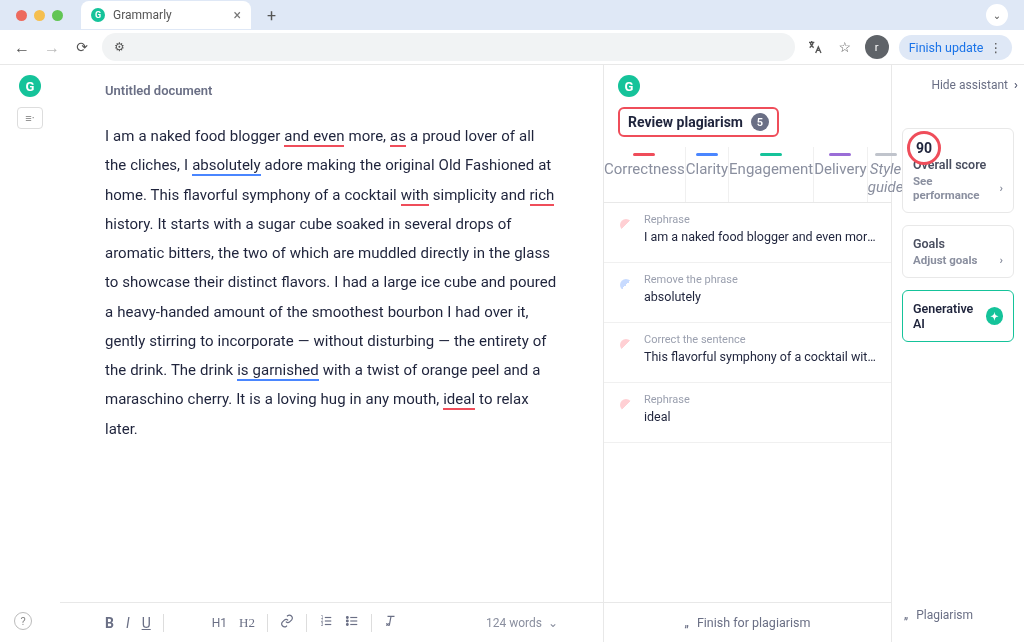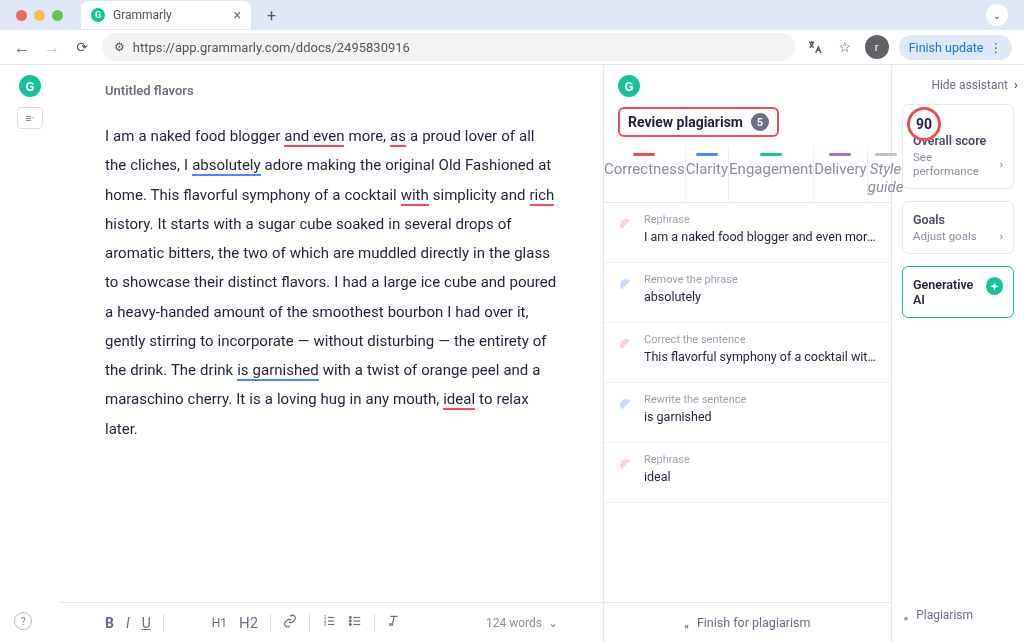--- a/index.html
+++ b/index.html
@@ -38,21 +38,21 @@
 .editor-col { width: 543px; display: flex; flex-direction: column; }
 .doc-title { color: #6a6f85; font-size: 13px; font-weight: 600; padding: 18px 0 24px 45px; }
 .doc-body { padding: 0 45px; font-size: 15px; line-height: 1.95; color: #1f243c; flex: 1; word-spacing: 0.3px; }
 .u-red { border-bottom: 2px solid #ef4d5a; padding-bottom: 0px; }
 .u-blue { border-bottom: 2px solid #4a86ff; padding-bottom: 0px; }
 
 .format-bar { height: 40px; border-top: 1px solid #e8e8e8; display: flex; align-items: center; padding: 0 45px; gap: 12px; color: #6a6f85; font-size: 13px; }
 .fmt { cursor: pointer; font-size: 14px; }
 .fmt.bold { font-weight: bold; } .fmt.italic { font-style: italic; } .fmt.under { text-decoration: underline; }
 .sep { width: 1px; height: 18px; background: #ddd; }
-.h1s { font-size: 12px; padding-left: 36px; } .h2s { font-size: 15px; }
+.h1s { font-size: 12px; padding-left: 36px; } .h2s { font-size: 13px; font-family: Liberation Serif, serif; }
 .wc { margin-left: auto; color: #8a8f9f; font-size: 12px; display: flex; align-items: center; gap: 6px; }
 .help { position: absolute; left: 14px; bottom: 12px; width: 18px; height: 18px; border: 1px solid #bbb; border-radius: 50%; display: flex; align-items: center; justify-content: center; font-size: 11px; color: #888; }
 
 .sugg-col { width: 289px; border-left: 1px solid #e8e8e8; border-right: 1px solid #e8e8e8; display: flex; flex-direction: column; background: #fff; position: relative; }
 .sugg-head { padding: 10px 14px 10px 14px; }
 .sugg-head .g-logo { margin-bottom: 6px; }
 .review-box { border: 2.5px solid #ef4d5a; border-radius: 6px; padding: 4px 8px; display: inline-flex; align-items: center; gap: 8px; margin-top: 4px; }
 .review-title { font-weight: 700; font-size: 14px; }
 .pill-count { background: #6a6f85; color: #fff; border-radius: 9px; min-width: 18px; height: 18px; display: flex; align-items: center; justify-content: center; font-size: 11px; font-weight: 600; }
 
@@ -69,26 +69,26 @@
 .sugg-dot { position: absolute; left: 16px; top: 16px; width: 12px; height: 12px; border-radius: 50%; }
 .sugg-dot.red { background: linear-gradient(135deg, #ffd0d4 50%, #fff 50%); border: 0; }
 .sugg-dot.blue { background: linear-gradient(135deg, #c8dbff 50%, #fff 50%); }
 
 .sugg-foot { border-top: 1px solid #e8e8e8; height: 40px; display: flex; align-items: center; justify-content: center; gap: 8px; font-size: 12.5px; color: #6a6f85; cursor: pointer; }
 
 .side-col { width: 132px; display: flex; flex-direction: column; padding: 12px 10px; gap: 12px; font-size: 12px; }
 .hide-row { display: flex; align-items: center; justify-content: flex-end; gap: 6px; color: #6a6f85; cursor: pointer; font-size: 12px; }
 .hide-row .chev { font-size: 13px; letter-spacing: -4px; }
 .card { border: 1px solid #e8e8e8; border-radius: 6px; padding: 10px 10px; cursor: pointer; }
-.score-card { position: relative; }
+.score-card { position: relative; margin-top: 24px; }
 .score-ring { position: absolute; left: 4px; top: 2px; width: 34px; height: 34px; border: 3px solid #ef4d5a; border-radius: 50%; display: flex; align-items: center; justify-content: center; font-weight: 700; font-size: 14px; background: #fff; }
 .card-title { font-weight: 600; font-size: 12.5px; margin-top: 18px; color: #4a4f60; }
-.card-sub { color: #8a8f9f; font-size: 11.5px; display: flex; align-items: center; justify-content: space-between; margin-top: 2px; }
+.card-sub { color: #8a8f9f; font-size: 11.5px; display: flex; align-items: center; justify-content: space-between; margin-top: 2px; font-weight: bold; }
 .goals-card .card-title { margin-top: 0; }
-.gen-card { border: 1.5px solid #15c39a; display: flex; align-items: flex-start; justify-content: space-between; font-weight: 600; font-size: 12.5px; color: #1f243c; }
+.gen-card { border: 1.5px solid #15c39a; display: flex; align-items: center; justify-content: space-between; font-weight: 600; font-size: 12.5px; color: #1f243c; }
 .gen-badge { width: 18px; height: 18px; border-radius: 50%; background: #15c39a; display: flex; align-items: center; justify-content: center; color: #fff; font-size: 10px; }
 .plag-foot { margin-top: auto; display: flex; align-items: center; gap: 8px; color: #6a6f85; padding: 8px 2px; cursor: pointer; }
 </style>
 </head>
 <body>
 
 <div class="chrome">
   <div class="tabs-row">
     <div class="traffic">
       <div class="dot r"></div>
@@ -102,21 +102,20 @@
     </div>
     <div class="plus">+</div>
     <div class="chevron-down-pill">⌄</div>
   </div>
   <div class="addr-row">
     <div class="nav-btn">←</div>
     <div class="nav-btn dis">→</div>
     <div class="nav-btn reload">⟳</div>
     <div class="addr-bar">
       <span class="addr-icon">⚙</span>
-      <span>https://app.grammarly.com/ddocs/2495830916</span>
     </div>
     <div class="addr-right">
       <div class="icbtn">
         <svg width="16" height="16" viewBox="0 0 24 24" fill="none" stroke="#555" stroke-width="2">
             <path d="M3 5h8M7 3v2M5 5c0 3 2 6 5 8M9 5c0 3-2 6-5 8M13 21l4-9 4 9M14.5 17h5"></path>
           </svg>
       </div>
       <div class="icbtn">☆</div>
       <div class="avatar">
           <span>r</span>
@@ -130,21 +129,21 @@
 </div>
 
 <div class="app">
   <div class="gutter">
     <div class="g-logo">G</div>
     <div class="gutter-menu">≡·</div>
     <div class="help">?</div>
   </div>
 
   <div class="editor-col">
-    <div class="doc-title">Untitled flavors</div>
+    <div class="doc-title">Untitled document</div>
     <div class="doc-body">
       <span>I am a naked food blogger </span><span class="u-red">and even</span><span> more, </span><span class="u-red">as</span><span> a proud lover of all the cliches, I </span><span class="u-blue">absolutely</span><span> adore making the original Old Fashioned at home. This flavorful symphony of a cocktail </span><span class="u-red">with</span><span> simplicity and </span><span class="u-red">rich</span><span> history. It starts with a sugar cube soaked in several drops of aromatic bitters, the two of which are muddled directly in the glass to showcase their distinct flavors. I had a large ice cube and poured a heavy-handed amount of the smoothest bourbon I had over it, gently stirring to incorporate — without disturbing — the entirety of the drink. The drink </span><span class="u-blue">is garnished</span><span> with a twist of orange peel and a maraschino cherry. It is a loving hug in any mouth, </span><span class="u-red">ideal</span><span> to relax later.</span>
     </div>
     <div class="format-bar">
       <span class="fmt bold">B</span>
       <span class="fmt italic">I</span>
       <span class="fmt under">U</span>
       <span class="sep"></span>
       <span class="fmt h1s">H1</span>
       <span class="fmt h2s">H2</span>
@@ -213,25 +212,20 @@
           <div class="sugg-dot blue"></div>
           <div class="sugg-type">Remove the phrase</div>
           <div class="sugg-text">absolutely</div>
         </div>
         <div class="sugg-item">
           <div class="sugg-dot red"></div>
           <div class="sugg-type">Correct the sentence</div>
           <div class="sugg-text">This flavorful symphony of a cocktail with simplicit…</div>
         </div>
         <div class="sugg-item">
-          <div class="sugg-dot blue"></div>
-          <div class="sugg-type">Rewrite the sentence</div>
-          <div class="sugg-text">is garnished</div>
-        </div>
-        <div class="sugg-item">
           <div class="sugg-dot red"></div>
           <div class="sugg-type">Rephrase</div>
           <div class="sugg-text">ideal</div>
         </div>
       </div>
     <div class="sugg-foot">
       <span>„</span>
       <span>Finish for plagiarism</span>
     </div>
   </div>

